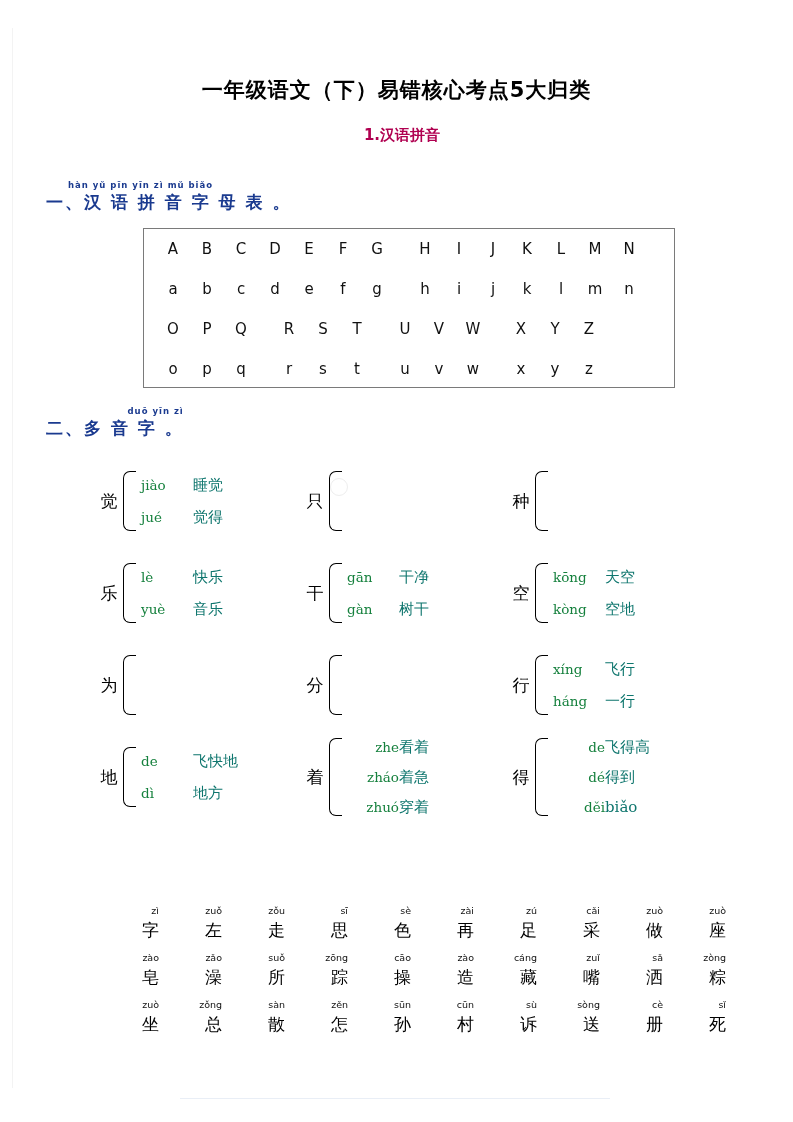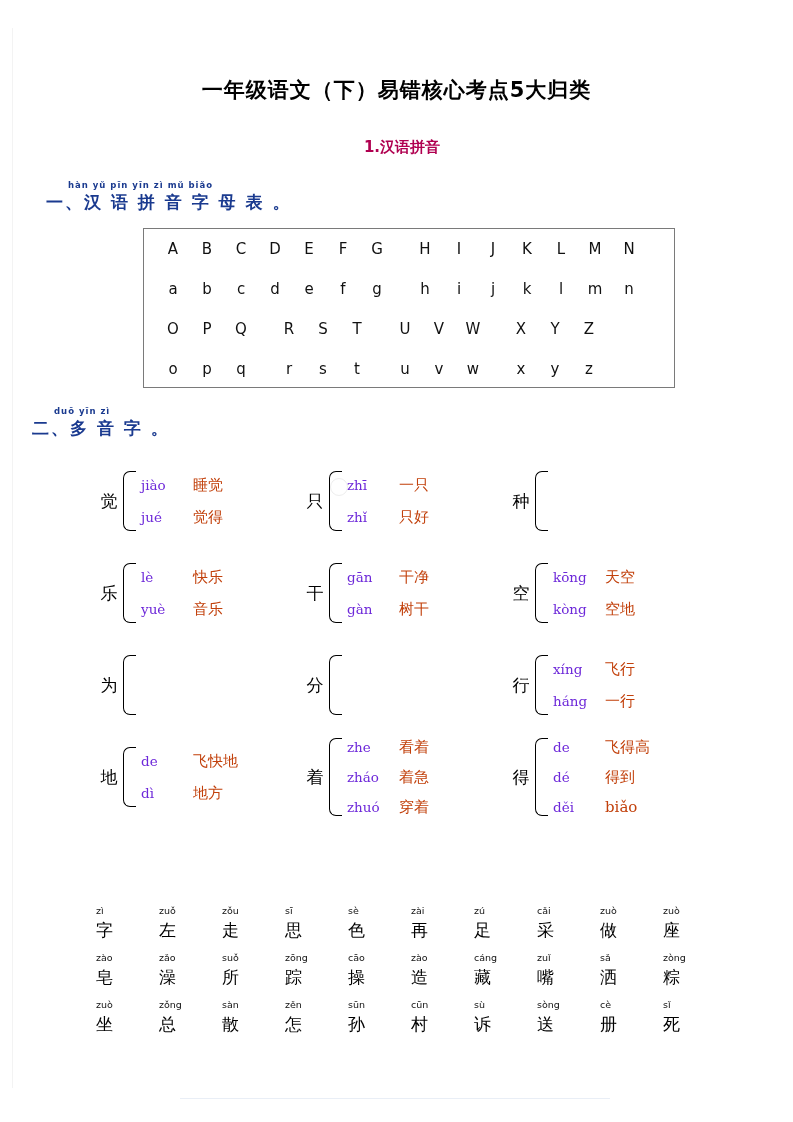--- a/index.html
+++ b/index.html
@@ -26,21 +26,21 @@
     color:#000;
     margin:0;
   }
   .subtitle {
     position:absolute; left:11px; right:0; top:126px;
     text-align:center;
     font-family:"DejaVu Sans", sans-serif;
     font-weight:bold;
     font-size:15px;
     color:#b00050;
-    margin:12px;
+    margin:0;
   }
 
   .sec-head {
     position:absolute;
     font-family:"DejaVu Sans", sans-serif;
     font-weight:bold;
     color:#1a3a8f;
     font-size:17px;
     letter-spacing:2px;
     white-space:nowrap;
@@ -100,44 +100,44 @@
     width:12px;
     height:58px;
     border:1px solid #000;
     border-right:none;
     border-radius:7px 0 0 7px;
     margin-right:5px;
     position:relative;
   }
   .brace.tall{ height:76px; }
   .pairs{ display:flex; flex-direction:column; justify-content:center; gap:13px; }
-  .pairs.tall{ gap:11px; }
+  .pairs.tall{ gap:11px;text-align:right; }
   .pair{ display:flex; align-items:baseline; }
   .pair .py{
     font-family:"DejaVu Serif", serif;
     font-size:13.5px;
     width:52px;
-    color:#6d28d9;
+    color:#15803d;
   }
   .pair .wd{
     font-size:15px;
-    color:#c2410c;
+    color:#0f766e;
     white-space:nowrap;
   }
 
   
   .flat{
     position:absolute;
     left:96px; top:895px;
     width:630px;
   }
   .flat-row{ display:flex; }
   .flat-cell{
     width:70px;
-    text-align:left;
+    text-align:right;
     padding-top:10px;
   }
   .flat-cell .py{
     display:block;
     font-family:"DejaVu Sans", sans-serif;
     font-size:9.5px;
     color:#111;
     margin-bottom:3px;
   }
   .flat-cell .ch{
@@ -240,21 +240,21 @@
         <div class="cell">u</div>
         <div class="cell">v</div>
         <div class="cell">w</div>
         <div class="gap"></div>
         <div class="cell">x</div>
         <div class="cell">y</div>
         <div class="cell">z</div>
       </div>
     </div>
 
-  <div class="sec-head" style="left:32px; top:406px;">
+  <div class="sec-head" style="left:46px; top:406px;text-align:right;">
     <span class="pylabel">duō yīn zì</span>
     <span>二、</span><span>多 音 字 。</span>
   </div>
 
   <div class="poly" id="polyGrid">
       <div class="poly-row">
         <div class="poly-item">
           <div class="ch">觉</div>
           <div class="brace"></div>
           <div class="pairs">
@@ -264,30 +264,20 @@
             </div>
             <div class="pair">
               <span class="py">jué</span>
               <span class="wd">觉得</span>
             </div>
           </div>
         </div>
         <div class="poly-item">
           <div class="ch">只</div>
           <div class="brace"></div>
-          <div class="pairs">
-            <div class="pair">
-              <span class="py">zhī</span>
-              <span class="wd">一只</span>
-            </div>
-            <div class="pair">
-              <span class="py">zhǐ</span>
-              <span class="wd">只好</span>
-            </div>
-          </div>
         </div>
         <div class="poly-item">
           <div class="ch">种</div>
           <div class="brace"></div>
         </div>
       </div>
       <div class="poly-row">
         <div class="poly-item">
           <div class="ch">乐</div>
           <div class="brace"></div>

